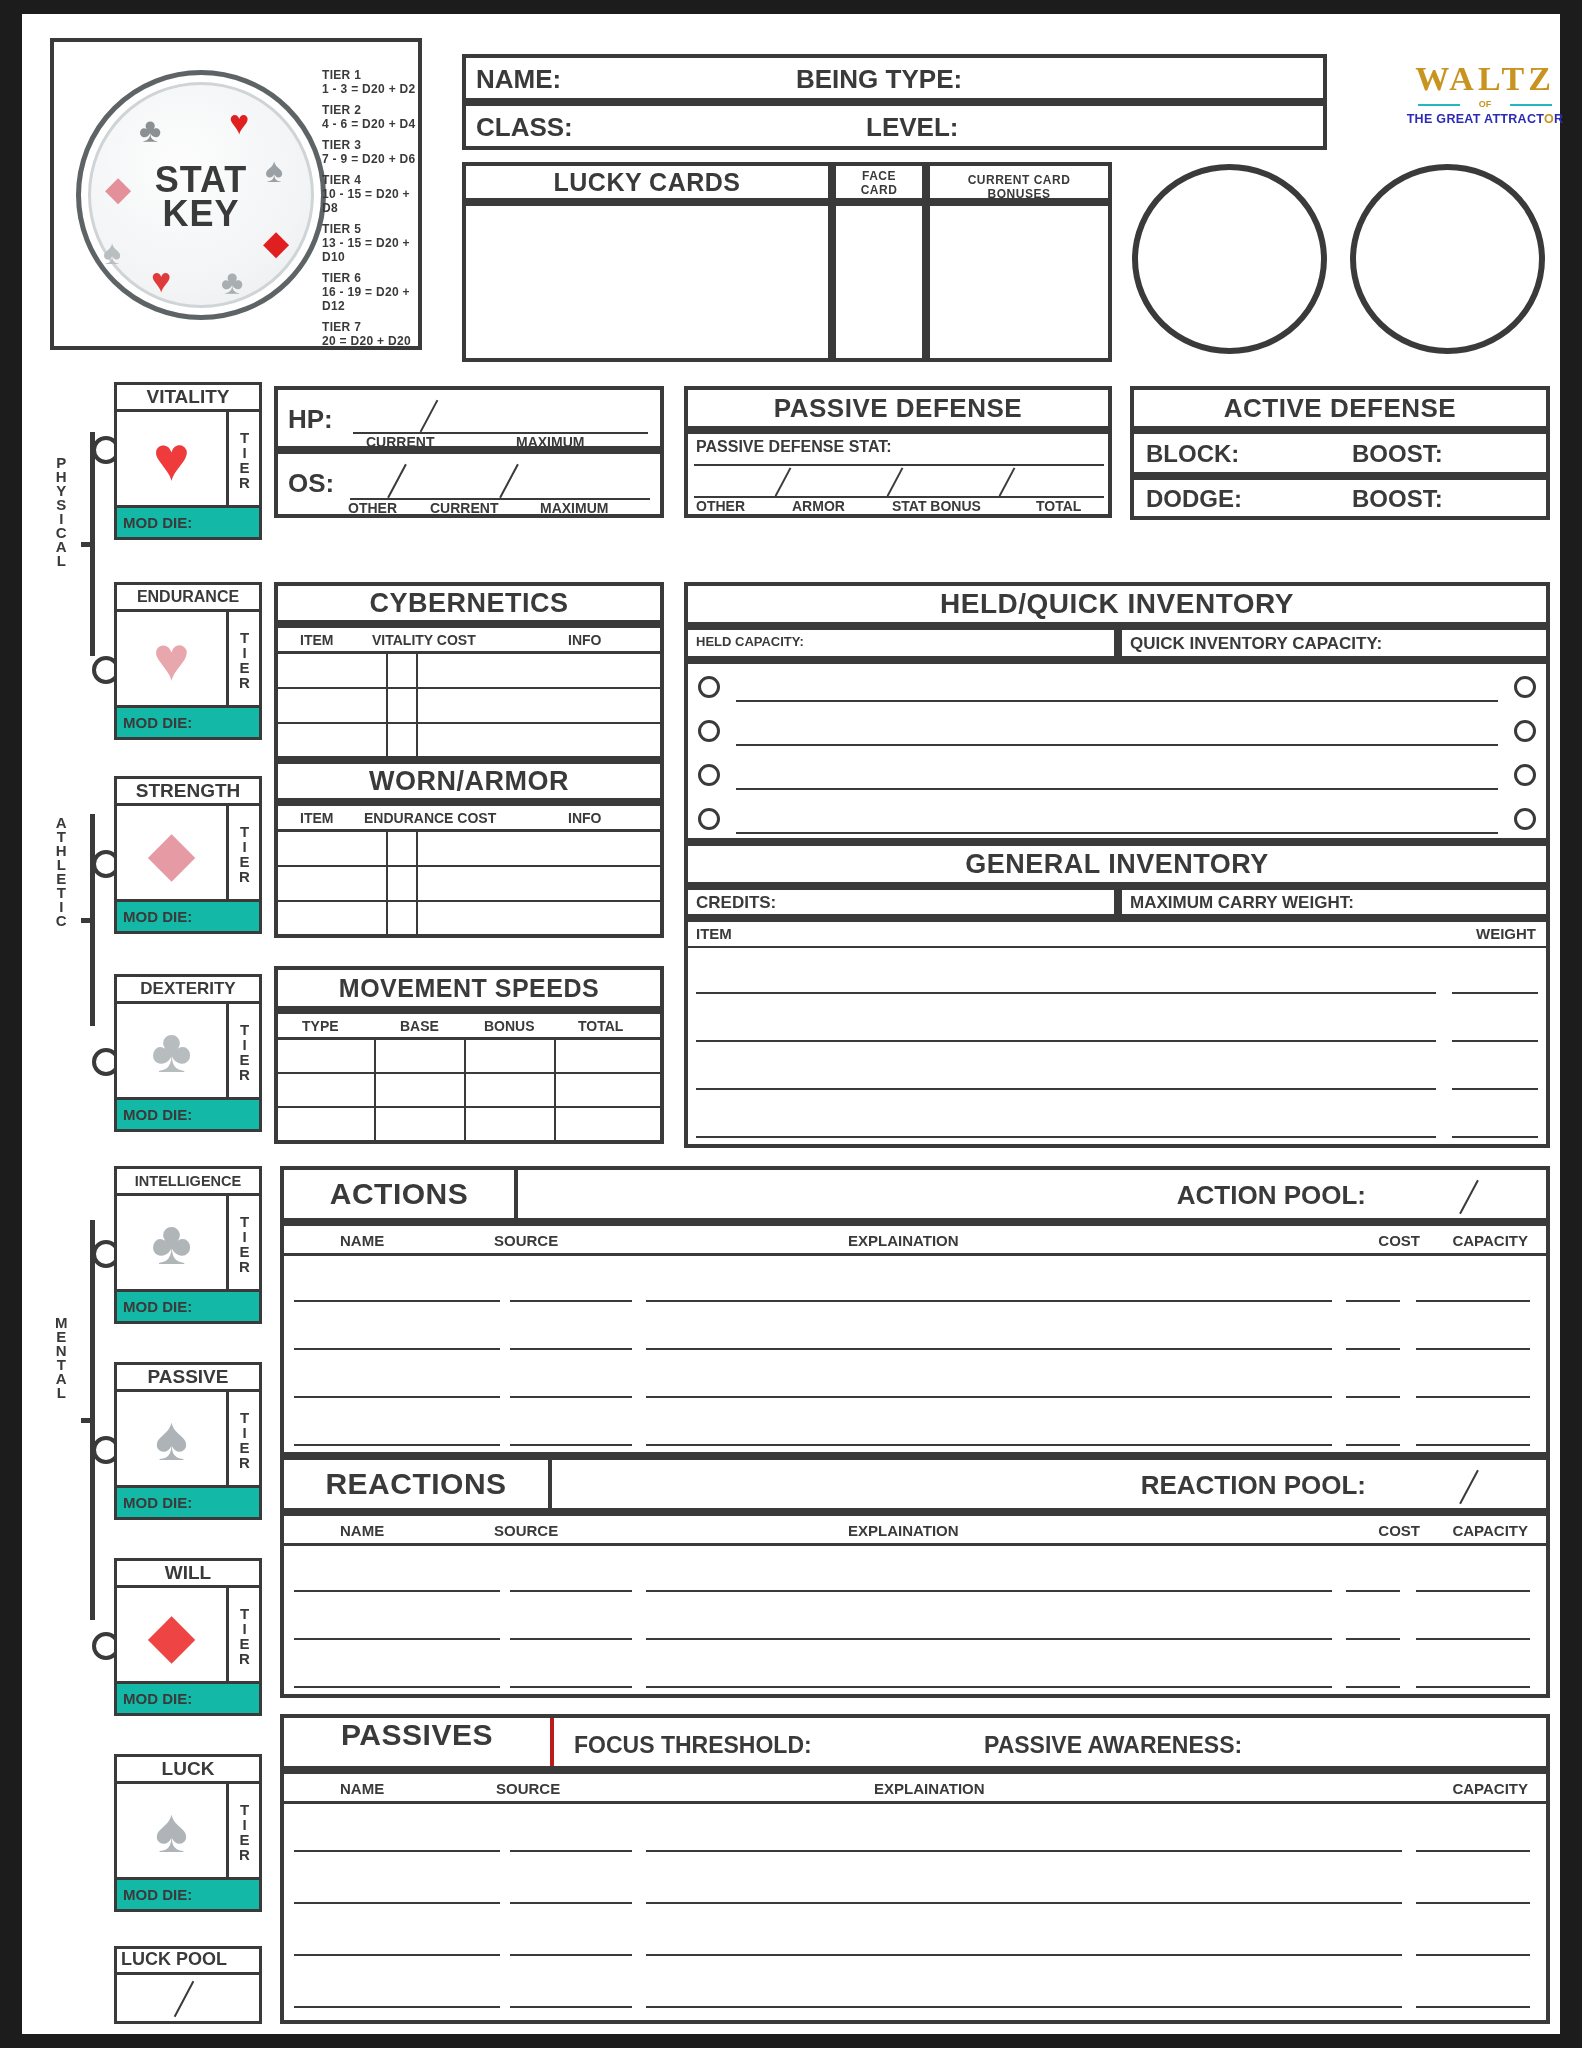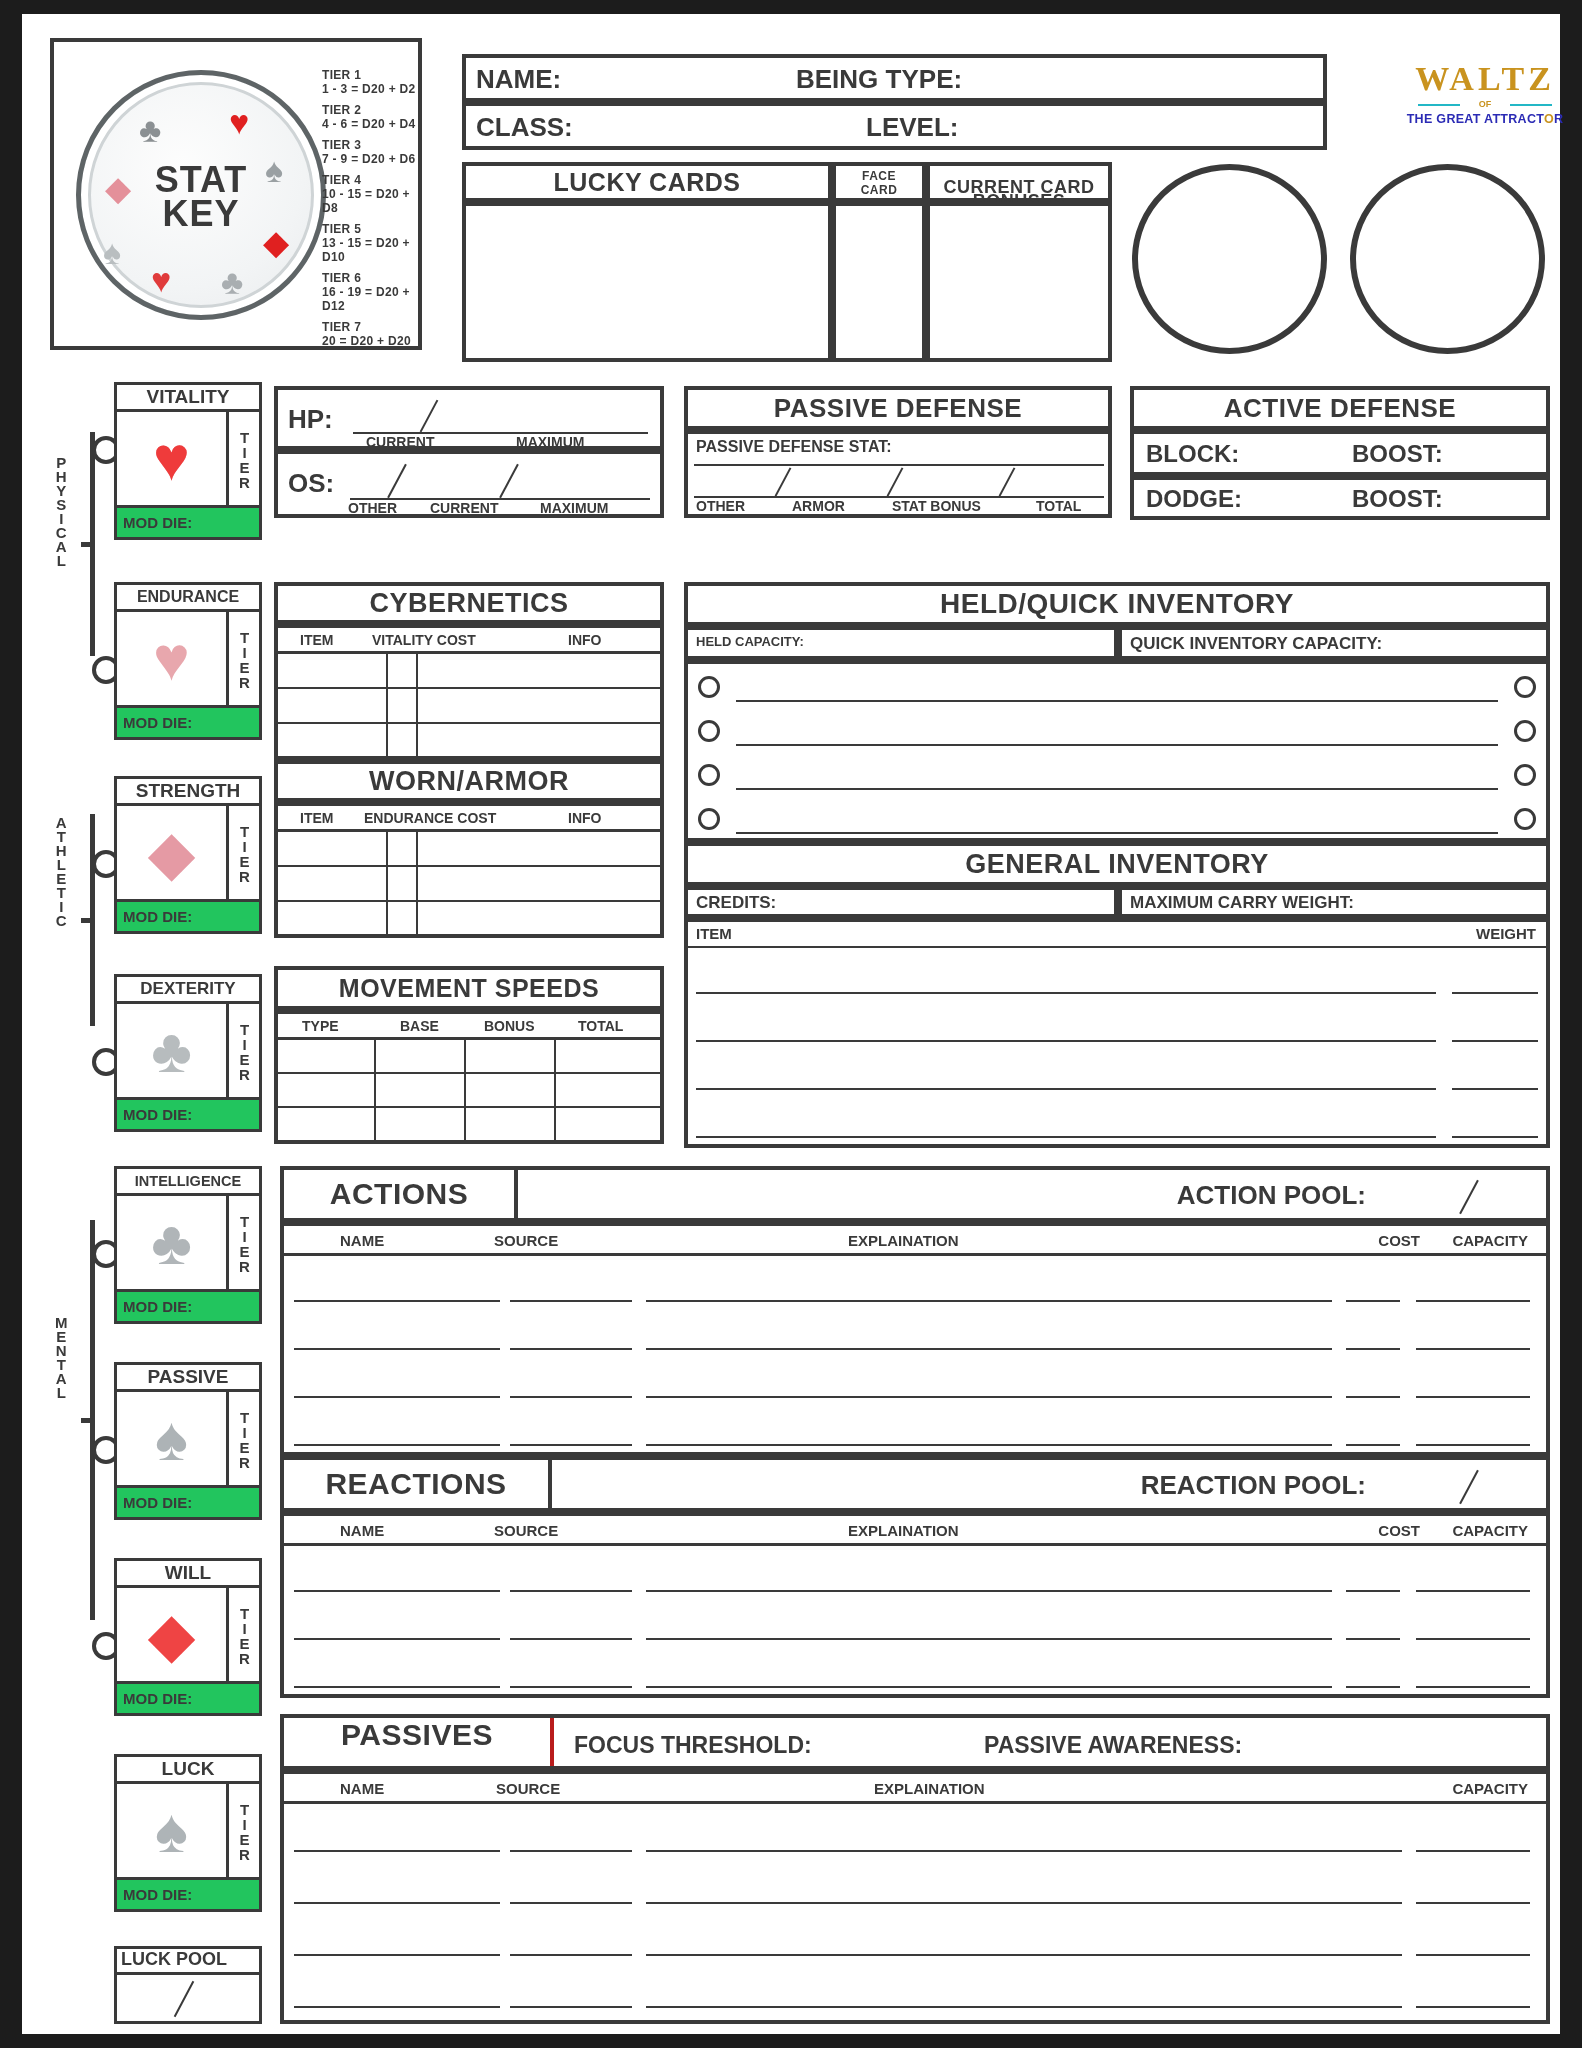--- a/index.html
+++ b/index.html
@@ -122,21 +122,21 @@
   .statbox .artimg {
     flex: 1; display: flex; align-items: center; justify-content: center;
     font-size: 62px; line-height: 1; border-right: 3px solid #3a3a3a;
   }
   .statbox .tiercell {
     width: 30px; display: flex; align-items: center; justify-content: center;
   }
   .statbox .mod {
     height: 32px; border: 3px solid #3a3a3a; border-top: none;
     display: flex; align-items: center; padding-left: 6px;
-    font-weight: bold; font-size: 15px; color: #3a3a3a; background: #22c55e;
+    font-weight: bold; font-size: 15px; color: #3a3a3a; background: #14b8a6;
   }
   .node {
     position: absolute; width: 28px; height: 28px; border-radius: 50%;
     border: 4px solid #3a3a3a; background: #fff; left: -22px;
   }
   .grouplabel {
     position: absolute; writing-mode: vertical-rl; text-orientation: upright;
     font-weight: bold; font-size: 15px; color: #3a3a3a; letter-spacing: -3px; line-height: .85;
   }
   .bracket { position: absolute; width: 5px; background: #3a3a3a; left: -45px; }
@@ -223,21 +223,21 @@
 
   <div class="bx" id="facecard">
     <div class="hdr" style="font-size:12px;line-height:14px;padding-top:3px">
       <div>FACE</div>
       <div>CARD</div>
     </div>
   </div>
   <div class="bx" id="facebody"></div>
 
   <div class="bx" id="ccb">
-    <div class="hdr" style="font-size:18px;line-height:14px;padding-top:14px">
+    <div class="hdr" style="font-size:12px;line-height:14px;padding-top:7px">
       <div>CURRENT CARD</div>
       <div>BONUSES</div>
     </div>
   </div>
   <div class="bx" id="ccbbody"></div>
 
   <div id="logo">
     <div class="wt">WALTZ</div>
     <div class="of">OF</div>
     <div class="tga"><span>THE GREAT ATTRACT</span><span class="o">O</span><span>R</span></div>

